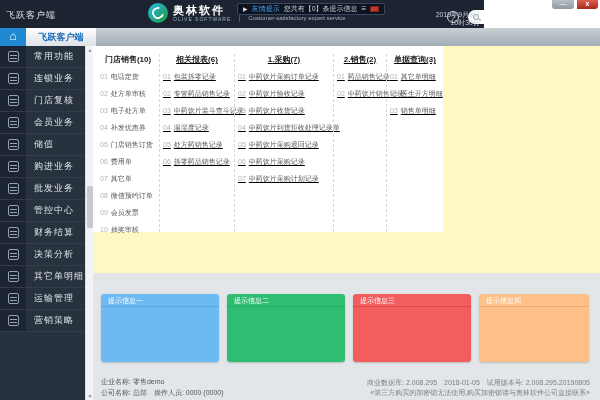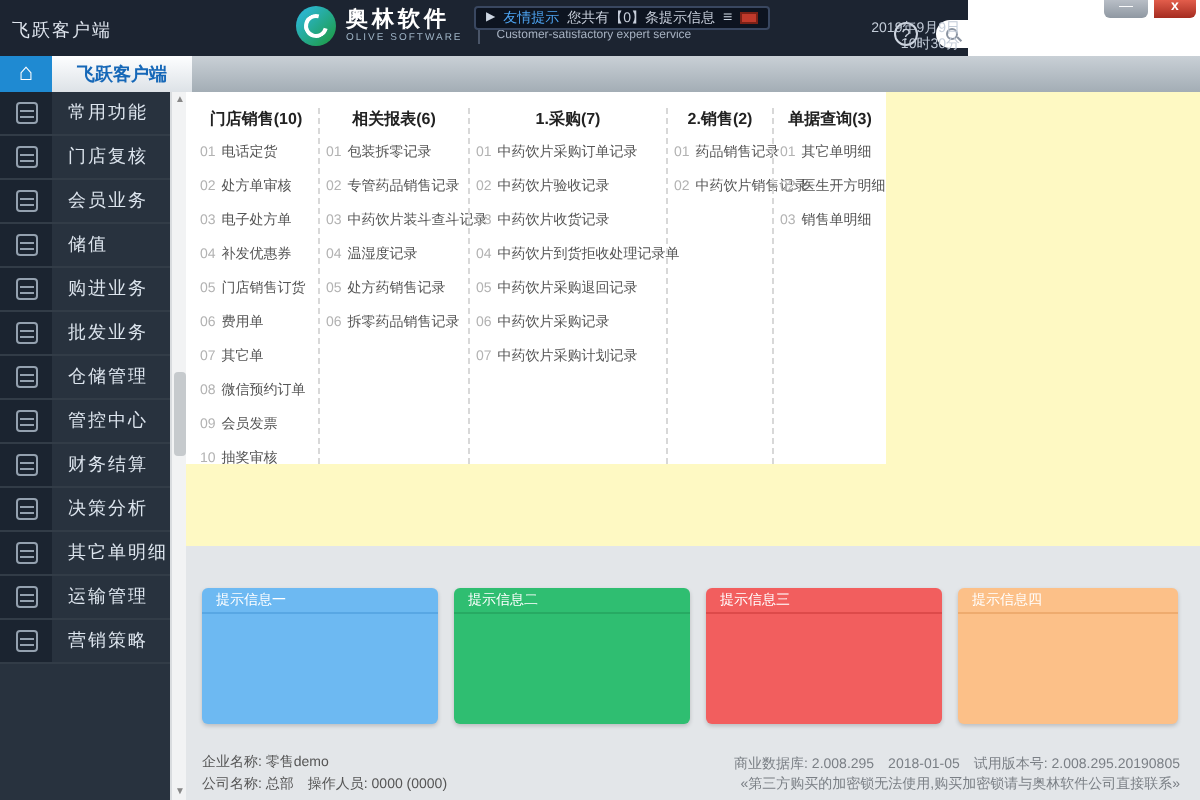--- a/index.html
+++ b/index.html
@@ -73,21 +73,21 @@
   .sb-thumb { position:absolute; left:1px; top:140px; width:6px; height:42px;
     background:#c6cacd; border-radius:2px; }
 
   
   #content { position:absolute; left:93px; top:46px; width:507px; height:354px; background:#fef9c3; }
   #graybottom { position:absolute; left:0; top:227px; width:507px; height:127px; background:#e3e6e9; }
 
   #panel { position:absolute; left:0; top:0; width:350px; height:186px; background:#fff;
     display:flex; padding:8px 0 0 4px; }
   .col { padding:0 3px; }
-  .col + .col { border-left:1px dashed #d8d8d8; }
+  .col + .col { border-left:1px dashed #d8d8d8;text-decoration:underline; }
   .col-h { font-size:8px; font-weight:bold; color:#222; text-align:center; margin-bottom:8px; white-space:nowrap; }
   .mi { display:flex; gap:3px; margin-bottom:9px; font-size:7px; line-height:8px; white-space:nowrap; cursor:pointer; }
   .mi .no { color:#b2b2b2; flex:0 0 auto; }
   .mi .lb { color:#555; }
   .c1 { width:62px; } .c2 { width:75px; } .c3 { width:99px; } .c4 { width:53px; } .c5 { width:57px; }
 
   
   .card { position:absolute; top:248px; height:68px; border-radius:3px;
     box-shadow:0 1px 2px rgba(0,0,0,.18); overflow:hidden; }
   .card-h { height:13px; border-bottom:1px solid; padding:3px 0 0 7px;
@@ -150,20 +150,26 @@
   <div class="srow">
     <span class="icell">
         <span class="s-icon"></span>
       </span>
     <span class="slabel">常用功能</span>
     </div>
   <div class="srow">
     <span class="icell">
         <span class="s-icon"></span>
       </span>
+    <span class="slabel">连锁业务</span>
+    </div>
+  <div class="srow">
+    <span class="icell">
+        <span class="s-icon"></span>
+      </span>
     <span class="slabel">门店复核</span>
     </div>
   <div class="srow">
     <span class="icell">
         <span class="s-icon"></span>
       </span>
     <span class="slabel">会员业务</span>
     </div>
   <div class="srow">
     <span class="icell">
@@ -175,26 +181,20 @@
     <span class="icell">
         <span class="s-icon"></span>
       </span>
     <span class="slabel">购进业务</span>
     </div>
   <div class="srow">
     <span class="icell">
         <span class="s-icon"></span>
       </span>
     <span class="slabel">批发业务</span>
-    </div>
-  <div class="srow">
-    <span class="icell">
-        <span class="s-icon"></span>
-      </span>
-    <span class="slabel">仓储管理</span>
     </div>
   <div class="srow">
     <span class="icell">
         <span class="s-icon"></span>
       </span>
     <span class="slabel">管控中心</span>
     </div>
   <div class="srow">
     <span class="icell">
         <span class="s-icon"></span>

